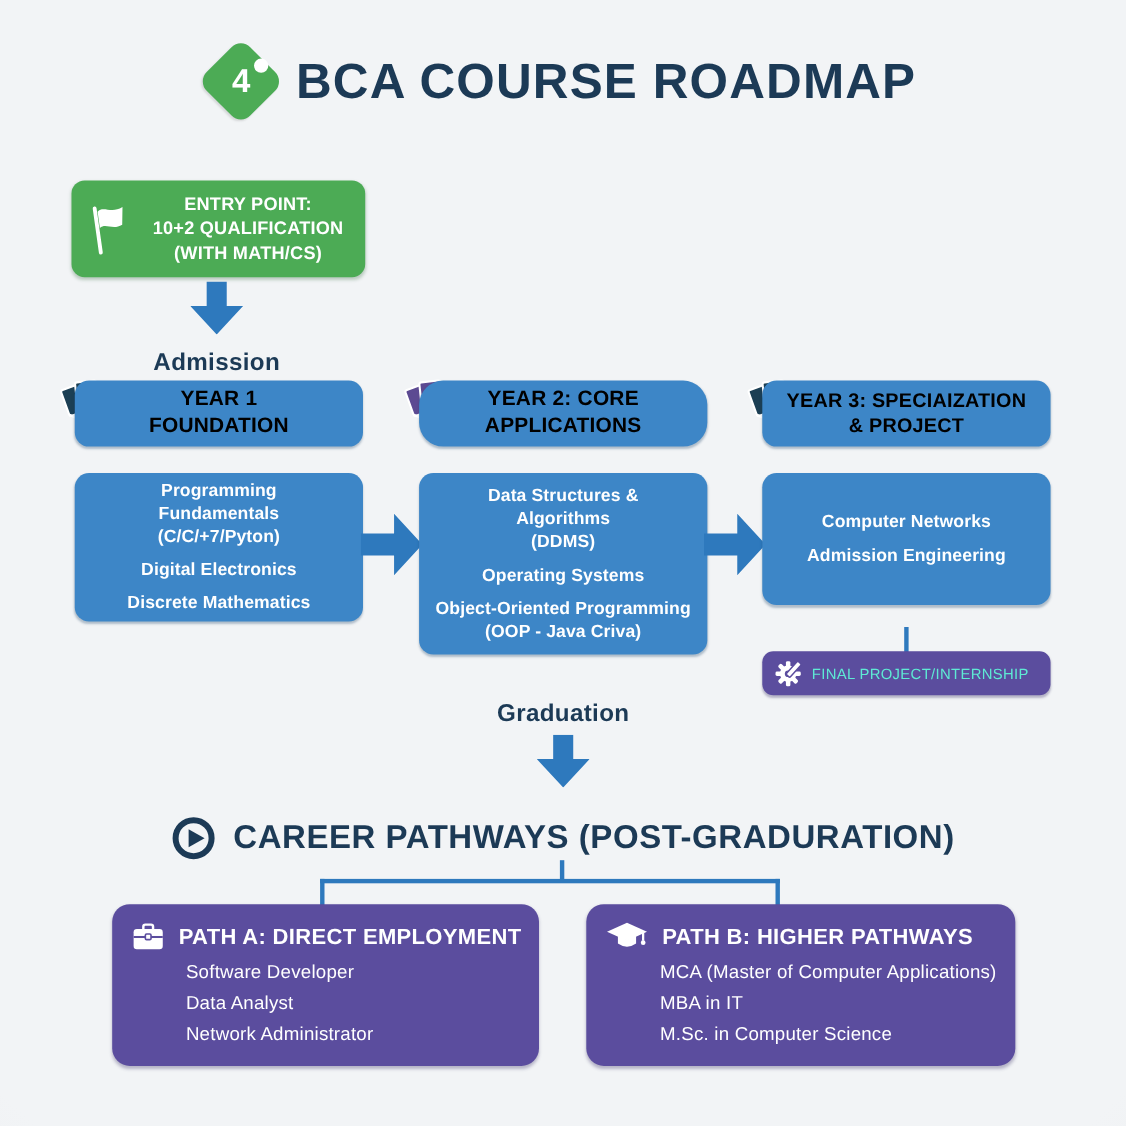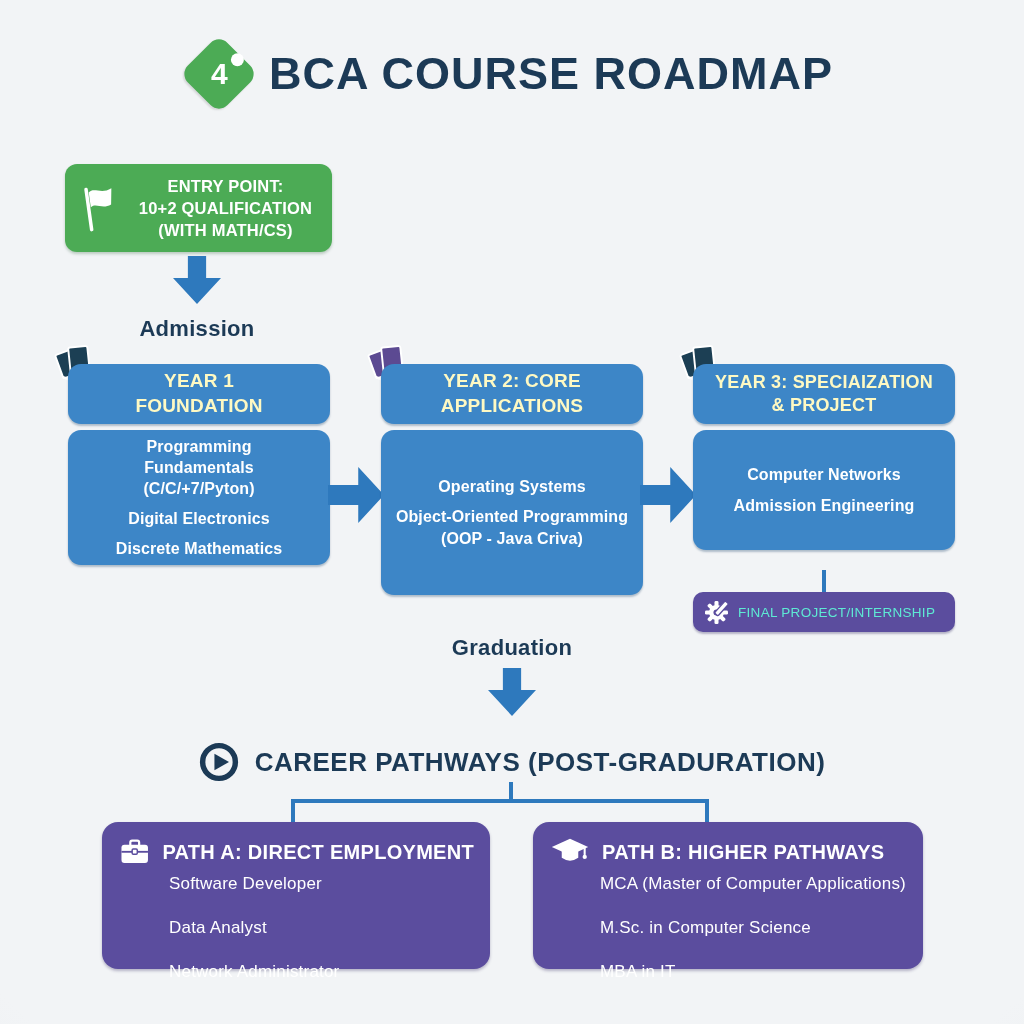--- a/index.html
+++ b/index.html
@@ -59,23 +59,23 @@
   .flow-label{
     font-size:22px;font-weight:700;color:var(--navy);text-align:center;letter-spacing:.3px;
   }
 
   
   .down-arrow{fill:var(--arrow_blue);}
   .right-arrow{fill:var(--arrow_blue);}
 
   
   .year-header{
-    top:364px;height:60px;width:262px;border-radius:13px;background:var(--blue);
+    top:346px;height:60px;width:262px;border-radius:13px;background:var(--blue);
     display:flex;align-items:center;justify-content:center;
-    color:#fef9c3;font-weight:700;font-size:19px;line-height:1.3;text-align:center;
+    color:#000000;font-weight:700;font-size:19px;line-height:1.3;text-align:center;
     white-space:pre-line;letter-spacing:.2px;
     box-shadow:0 2px 2px rgba(20,60,100,.3);
   }
   .year-content{
     top:430px;width:262px;border-radius:13px;background:var(--blue);
     display:flex;flex-direction:column;align-items:center;justify-content:center;
     padding:10px 6px;gap:9px;
     box-shadow:0 2px 2px rgba(20,60,100,.3);
   }
   .course-item{
@@ -93,30 +93,30 @@
   }
   .final-label{color:#5eead4;font-weight:400;font-size:13.5px;letter-spacing:.3px;white-space:nowrap;}
 
   .connector{background:var(--arrow_blue);}
 
   
   .career-heading{
     position:absolute;top:740px;left:0;width:1024px;height:44px;
     display:flex;align-items:center;justify-content:center;gap:16px;
   }
-  .career-heading-text{font-size:26px;font-weight:800;letter-spacing:.5px;color:var(--navy);white-space:nowrap;}
+  .career-heading-text{font-size:30px;font-weight:800;letter-spacing:.5px;color:var(--navy);white-space:nowrap;}
 
   .path-card{
     top:822px;height:147px;border-radius:16px;background:var(--purple);
     color:#fff;padding:15px 16px 0 18px;
     box-shadow:0 2px 3px rgba(40,30,90,.3);
   }
   .path-header{display:flex;align-items:center;gap:13px;margin-bottom:7px;}
   .path-title{font-size:20px;font-weight:700;letter-spacing:.3px;white-space:nowrap;}
-  .path-items{margin-left:49px;display:flex;flex-direction:column;gap:24px;}
+  .path-items{margin-left:49px;display:flex;flex-direction:column;gap:8px;}
   .career-item{font-size:17px;font-weight:500;letter-spacing:.2px;}
 </style>
 </head>
 <body>
 
 <div class="title-row">
   <div class="logo">
     <div class="logo-inner">
       <span>4</span>
       <span class="logo-dot"></span>
@@ -160,23 +160,26 @@
 
 <svg class="abs" style="left:328px;top:466px;" width="56" height="58" viewBox="0 0 100 100">
   <polygon class="right-arrow" points="0,32 54,32 54,0 100,50 54,100 54,68 0,68"></polygon>
 </svg>
 
 <svg class="abs books-icon" style="left:367px;top:340px;" viewBox="0 0 48 48">
   <rect x="5" y="12" width="19" height="26" rx="2" fill="var(--book_purple)" stroke="#fff" stroke-width="2" transform="rotate(-20 14 25)"></rect>
   <rect x="16" y="7" width="20" height="27" rx="2" fill="var(--book_purple)" stroke="#fff" stroke-width="2" transform="rotate(-6 26 20)"></rect>
   <path d="M10 39 Q26 47 41 33" fill="none" stroke="#fff" stroke-width="2.5" stroke-linecap="round"></path>
 </svg>
-<div class="abs year-header" style="left:381px;">YEAR 2: CORE
+<div class="abs year-header" style="left:381px;border-radius:22px;">YEAR 2: CORE
 APPLICATIONS</div>
 <div class="abs year-content" style="left:381px;height:165px;">
+  <div class="course-item">Data Structures &amp;
+Algorithms
+(DDMS)</div>
   <div class="course-item">Operating Systems</div>
   <div class="course-item">Object-Oriented Programming
 (OOP - Java Criva)</div>
 </div>
 
 <svg class="abs" style="left:640px;top:466px;" width="56" height="58" viewBox="0 0 100 100">
   <polygon class="right-arrow" points="0,32 54,32 54,0 100,50 54,100 54,68 0,68"></polygon>
 </svg>
 
 <svg class="abs books-icon" style="left:679px;top:340px;" viewBox="0 0 48 48">
@@ -248,16 +251,16 @@
     <svg width="38" height="30" viewBox="0 0 46 34">
       <polygon points="23,1 45,11 23,21 1,11" fill="#fff"></polygon>
       <path d="M13 15 L13 24 Q23 31 33 24 L33 15 L23 20 Z" fill="#fff"></path>
       <rect x="39.5" y="11" width="2.5" height="10" rx="1" fill="#fff"></rect>
       <circle cx="40.8" cy="23" r="2.6" fill="#fff"></circle>
     </svg>
     <div class="path-title">PATH B: HIGHER PATHWAYS</div>
   </div>
   <div class="path-items">
     <div class="career-item">MCA (Master of Computer Applications)</div>
+    <div class="career-item">MBA in IT</div>
     <div class="career-item">M.Sc. in Computer Science</div>
-    <div class="career-item">MBA in IT</div>
   </div>
 </div>
 
 </body></html>

